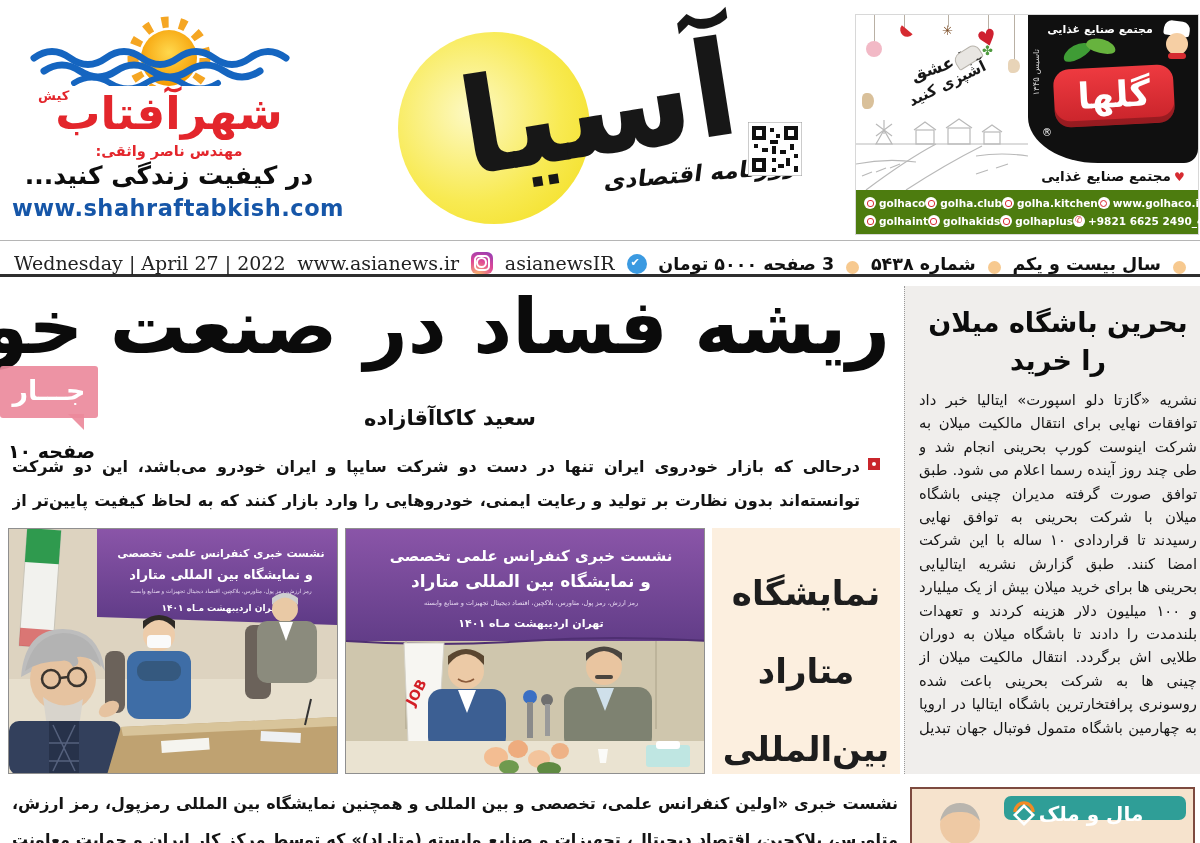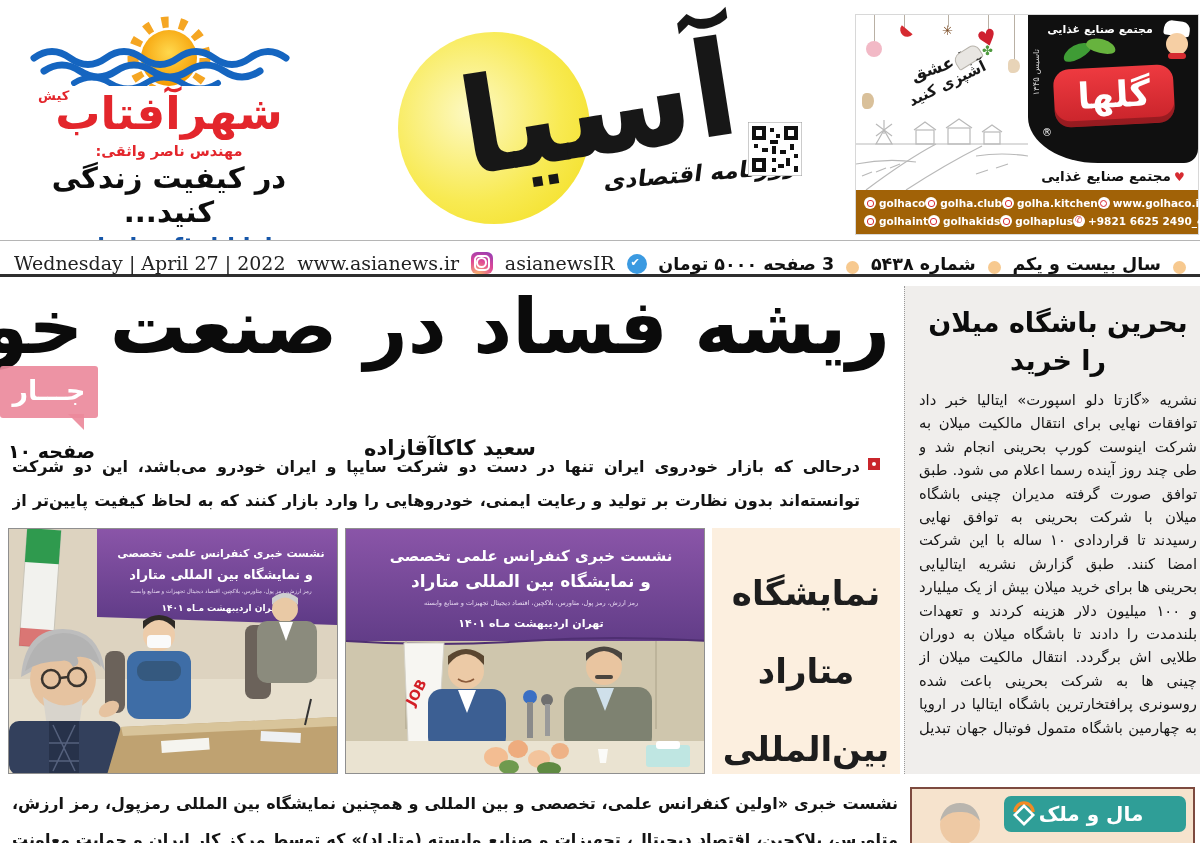--- a/index.html
+++ b/index.html
@@ -6,21 +6,21 @@
   .page{position:relative;width:1200px;height:843px;background:#fff;overflow:hidden;
         font-family:"DejaVu Sans",sans-serif;color:#151515;}
   .abs{position:absolute;}
   .rtl{direction:rtl;}
   
   #ad-shahraftab{left:12px;top:6px;width:314px;height:226px;text-align:center;}
   #ad-shahraftab .brandrow{position:relative;margin-top:-4px;height:56px;}
   .shah-brand{font-size:45px;font-weight:900;color:#e3262c;line-height:56px;letter-spacing:-1px;}
   .shah-kish{position:absolute;left:26px;top:2px;font-size:13px;font-weight:bold;color:#e3262c;}
   .shah-eng{font-size:14.5px;font-weight:bold;color:#e3262c;margin-top:1px;}
-  .shah-slogan{font-size:29px;font-weight:900;color:#0d0d0d;margin-top:2px;}
+  .shah-slogan{font-size:25px;font-weight:900;color:#0d0d0d;margin-top:2px;}
   .shah-url{font-size:22.5px;font-weight:900;color:#1656a8;margin-top:5px;letter-spacing:.5px;}
   
   #masthead{left:378px;top:4px;width:446px;height:232px;}
   .tagline{position:absolute;right:34px;top:10px;font-size:15px;font-weight:bold;color:#1c1c1c;}
   .sun-circle{position:absolute;left:20px;top:28px;width:192px;height:192px;border-radius:50%;
       background:radial-gradient(circle at 38% 42%, #fdf9c4 0%, #f8ea52 55%, #f2dc17 100%);}
   .asia-title{position:absolute;left:0;top:-16px;width:440px;text-align:center;font-size:132px;
       font-weight:bold;color:#171717;transform:rotate(-9deg);line-height:240px;}
   .asia-sub{position:absolute;left:228px;top:156px;font-size:23px;font-weight:bold;color:#111;
       transform:skewX(-12deg) rotate(-5deg);}
@@ -53,21 +53,21 @@
   .golha-box{position:absolute;left:26px;top:52px;width:120px;height:58px;border-radius:16px;
       background:linear-gradient(180deg,#ee3a40,#c8232a);transform:rotate(-3deg);
       color:#fff;font-size:36px;font-weight:900;text-align:center;line-height:56px;
       box-shadow:inset 0 -6px 0 rgba(0,0,0,.25);}
   .golha-reg{position:absolute;left:14px;top:112px;color:#fff;font-size:10px;}
   .golha-est{position:absolute;left:3px;top:34px;color:#cfcfcf;font-size:8.5px;
       writing-mode:vertical-rl;transform:rotate(180deg);}
   .band-white{position:absolute;left:172px;top:148px;width:170px;height:27px;background:#fff;
       text-align:center;font-size:13.5px;font-weight:900;color:#111;line-height:27px;}
   .band-white .h::before{content:"♥";color:#d62b31;font-size:12px;margin-left:3px;}
-  .red-band{position:absolute;left:0;top:175px;width:342px;height:44px;background:#a16207;
+  .red-band{position:absolute;left:0;top:175px;width:342px;height:44px;background:#4d7c0f;
       color:#fff;font-size:10.5px;font-weight:bold;padding:4px 8px 16px 8px;box-sizing:border-box;}
   .red-row{display:flex;justify-content:space-between;align-items:center;height:18px;}
   .handle{display:flex;align-items:center;gap:3px;white-space:nowrap;}
   .mini-ic{width:12px;height:12px;background:#fff;border-radius:50%;position:relative;flex:0 0 auto;}
   .mini-ic::before{content:"";position:absolute;inset:2.5px;border:1.5px solid #d62b31;border-radius:3px;}
   .mini-ic.phone::before{content:"✆";border:none;color:#d62b31;font-size:9px;line-height:8px;inset:1px 0 0 2px;}
   .mini-ic.globe::before{border-radius:50%;}
   
   #dateline{left:0;top:240px;width:1200px;height:37px;border-top:1px solid #b5b5b5;
       border-bottom:3px solid #2e2e2e;box-sizing:border-box;display:flex;align-items:flex-end;
@@ -77,21 +77,21 @@
   .dot{width:13px;height:13px;border-radius:50%;background:#f7c98f;flex:0 0 auto;}
   .ig{width:22px;height:22px;border-radius:6px;position:relative;flex:0 0 auto;
       background:radial-gradient(circle at 30% 110%,#fdc468 0%,#df4996 55%,#8a3ab9 100%);}
   .ig::before{content:"";position:absolute;inset:3px;border:2px solid #fff;border-radius:5px;}
   .ig::after{content:"";position:absolute;width:7px;height:7px;border:2px solid #fff;border-radius:50%;left:5px;top:5px;}
   .vbadge{width:20px;height:20px;border-radius:50%;background:#3b9ae1;position:relative;flex:0 0 auto;}
   .vbadge::after{content:"✔";position:absolute;color:#fff;font-size:11px;left:4px;top:2px;}
   
   .headline{left:18px;top:282px;width:872px;text-align:center;font-size:76px;font-weight:900;
       color:#0b0b0b;white-space:nowrap;letter-spacing:-2px;}
-  .byline{left:20px;top:436px;width:860px;text-align:center;font-size:21px;font-weight:900;color:#111;}
+  .byline{left:20px;top:406px;width:860px;text-align:center;font-size:21px;font-weight:900;color:#111;}
   .watermark{left:0;top:366px;width:98px;height:52px;background:rgba(236,138,156,.92);
       border-radius:3px;color:#fff;font-size:27px;font-weight:900;text-align:center;line-height:50px;}
   .watermark::after{content:"";position:absolute;right:14px;bottom:-12px;border:8px solid transparent;
       border-top-color:rgba(236,138,156,.92);border-right-color:rgba(236,138,156,.92);}
   .pageref{left:8px;top:440px;font-size:19px;font-weight:900;color:#0d0d0d;text-align:center;}
   .lead{left:12px;top:450px;width:868px;height:70px;overflow:hidden;text-align:justify;
       font-size:16px;font-weight:bold;line-height:34px;color:#141414;padding-right:20px;box-sizing:border-box;}
   .lead-bullet{left:868px;top:458px;width:12px;height:12px;background:#c9252b;}
   .lead-bullet::after{content:"";position:absolute;inset:4px;background:#fff;border-radius:50%;}
   
@@ -106,21 +106,21 @@
   
   #sidebar{left:904px;top:286px;width:308px;height:488px;background:#f0eeec;
       border-left:1px dotted #9a9a9a;border-right:1px dotted #9a9a9a;box-sizing:border-box;}
   .milan-h{margin:18px 10px 6px 10px;text-align:center;font-size:27px;font-weight:900;
       color:#0c0c0c;line-height:38px;}
   .milan-b{margin:8px 14px;height:352px;overflow:hidden;text-align:justify;font-size:14.8px;
       line-height:23.4px;color:#161616;}
   
   #malomelk{left:910px;top:787px;width:285px;height:70px;background:#f6e3cd;
       border:2px solid #7d4a3f;box-sizing:border-box;}
-  .mm-banner{position:absolute;left:92px;top:7px;width:182px;height:36px;background:#2f9e97;
+  .mm-banner{position:absolute;left:92px;top:7px;width:182px;height:24px;background:#2f9e97;
       border-radius:7px;color:#fff;font-size:20px;font-weight:900;line-height:36px;
       text-align:center;padding-right:8px;box-sizing:border-box;}
   .mm-logo{position:absolute;left:6px;top:4px;width:28px;height:28px;}
   .mm-photo{position:absolute;left:16px;top:6px;width:64px;height:60px;}
 </style>
 </head>
 <body>
 
 <div class="page">
 

